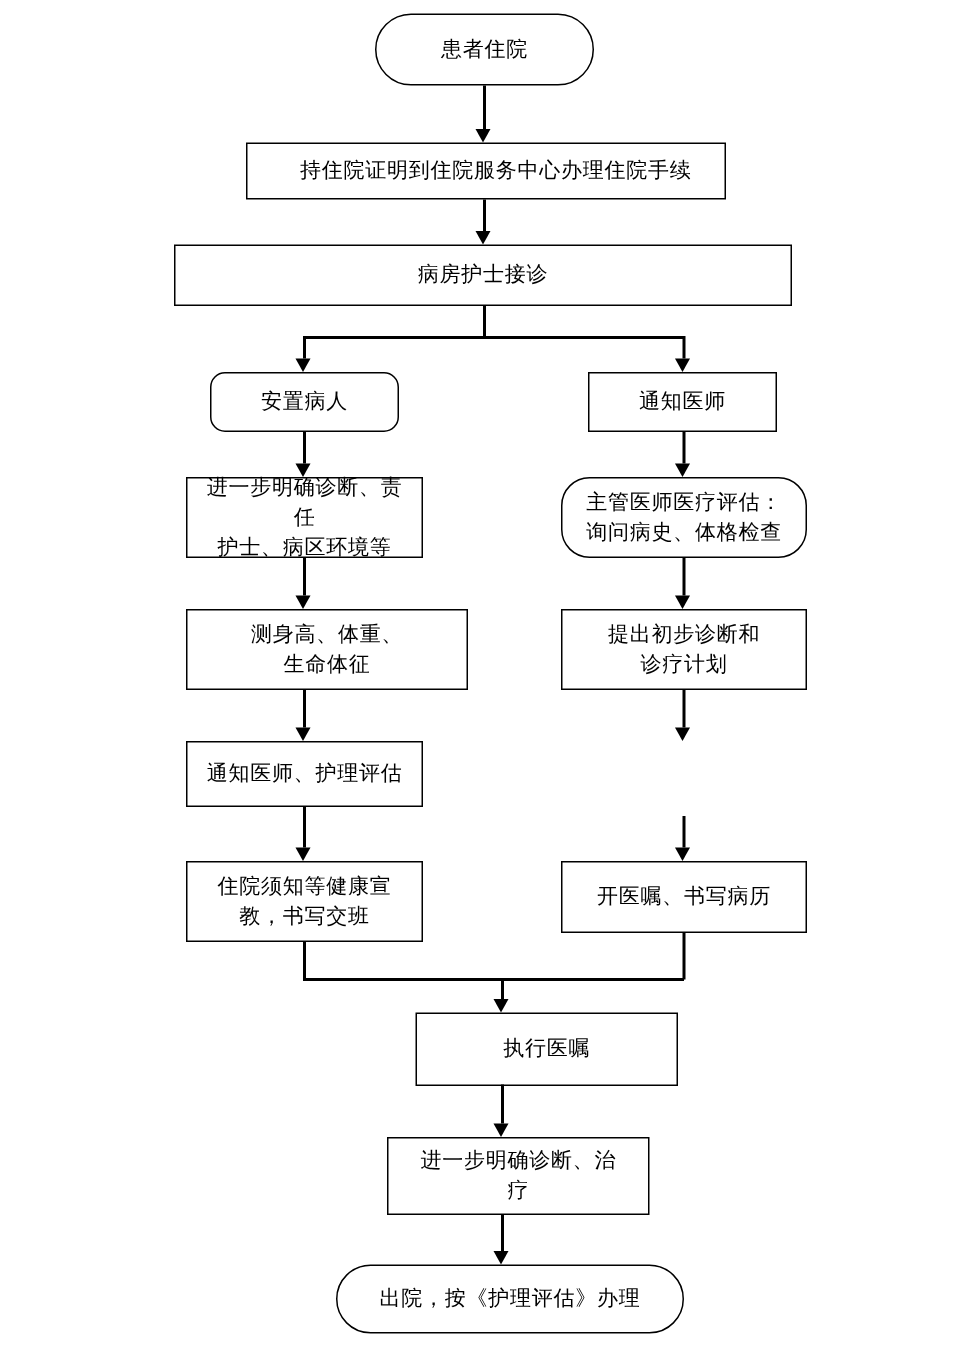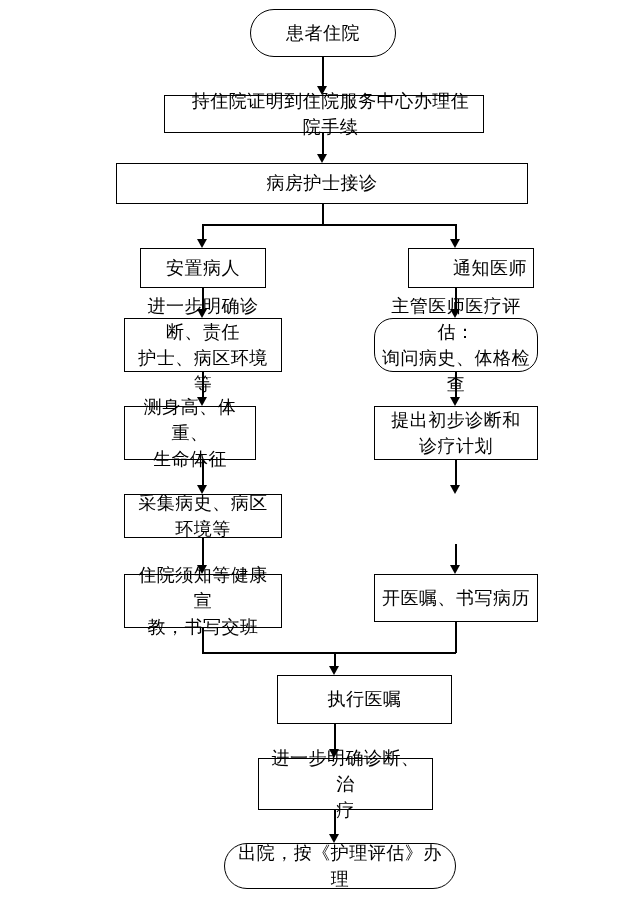--- a/index.html
+++ b/index.html
@@ -26,21 +26,21 @@
     display: flex;
     align-items: center;
     justify-content: center;
     text-align: center;
   }
   .node .label {
     display: block;
     width: 100%;
     padding: 0 6px;
     box-sizing: border-box;
-    font-size: 18px;
+    font-size: 14px;
     line-height: 1.45;
     color: #000000;
     letter-spacing: 0.5px;
     white-space: pre-line;
   }
   .terminal {
     border-radius: 999px;
   }
   .process {
     border-radius: 0;
@@ -75,50 +75,50 @@
   </div>
 
   <div class="node process" style="left:164px; top:95px; width:320px; height:38px;padding-left:13px;">
     <span class="label">持住院证明到住院服务中心办理住院手续</span>
   </div>
 
   <div class="node process" style="left:116px; top:163px; width:412px; height:41px;">
     <span class="label">病房护士接诊</span>
   </div>
 
-  <div class="node process" style="left:140px; top:248px; width:126px; height:40px;">
+  <div class="node process" style="left:140px; top:248px; width:126px; height:40px;border-radius:10px;">
     <span class="label">安置病人</span>
   </div>
 
-  <div class="node process" style="left:408px; top:248px; width:126px; height:40px;text-align:right;">
+  <div class="node process" style="left:392px; top:248px; width:126px; height:40px;">
     <span class="label">通知医师</span>
   </div>
 
   <div class="node process" style="left:124px; top:318px; width:158px; height:54px;">
     <span class="label">进一步明确诊断、责任
 护士、病区环境等</span>
   </div>
 
   <div class="node process" style="left:374px; top:318px; width:164px; height:54px;border-radius:19px;">
     <span class="label">主管医师医疗评估：
 询问病史、体格检查</span>
   </div>
 
-  <div class="node process" style="left:124px; top:406px; width:132px; height:54px;">
+  <div class="node process" style="left:124px; top:406px; width:188px; height:54px;">
     <span class="label">测身高、体重、
 生命体征</span>
   </div>
 
   <div class="node process" style="left:374px; top:406px; width:164px; height:54px;">
     <span class="label">提出初步诊断和
 诊疗计划</span>
   </div>
 
   <div class="node process" style="left:124px; top:494px; width:158px; height:44px;">
-    <span class="label">采集病史、病区环境等</span>
+    <span class="label">通知医师、护理评估</span>
   </div>
 
 
   <div class="node process" style="left:124px; top:574px; width:158px; height:54px;">
     <span class="label">住院须知等健康宣
 教，书写交班</span>
   </div>
 
   <div class="node process" style="left:374px; top:574px; width:164px; height:48px;">
     <span class="label">开医嘱、书写病历</span>

